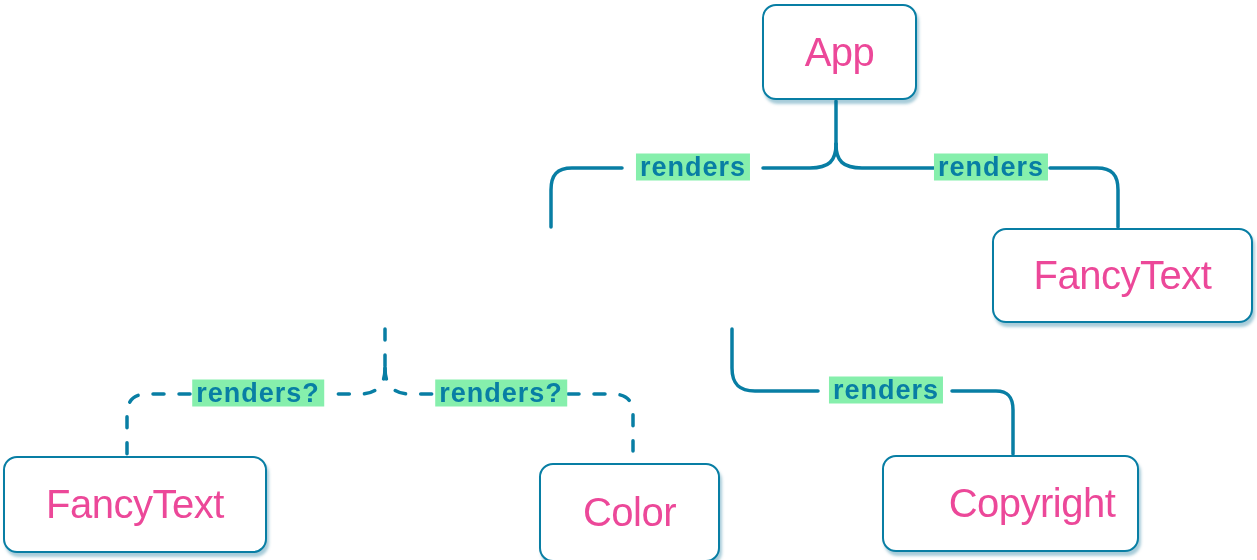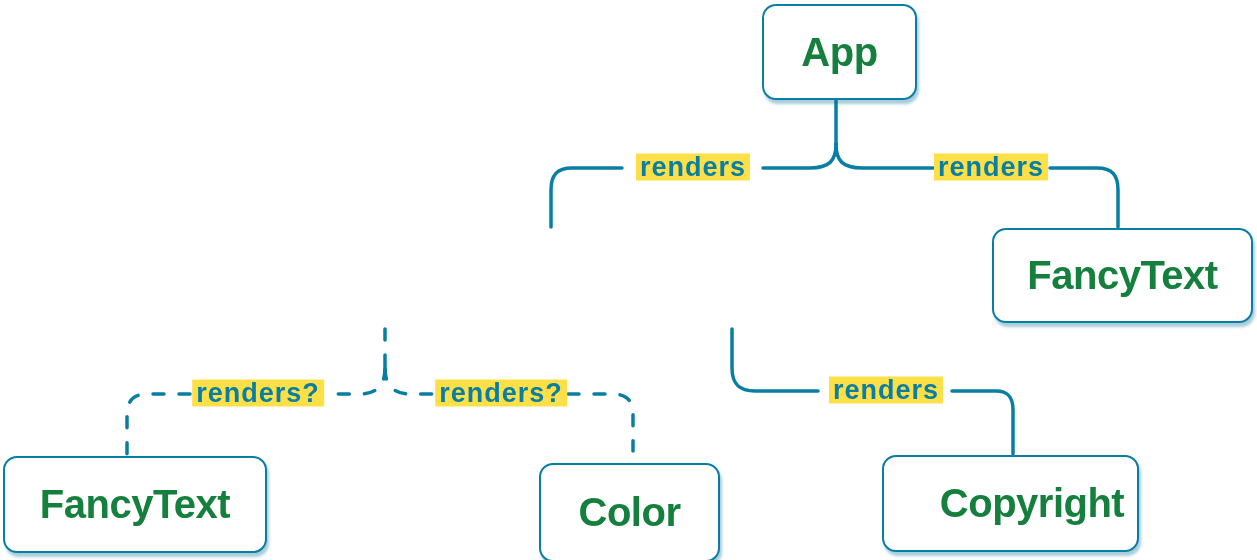--- a/index.html
+++ b/index.html
@@ -35,35 +35,35 @@
     box-sizing: border-box;
     background: #ffffff;
     border: 2.5px solid #087ea4;
     border-radius: 14px;
     box-shadow: 2px 4px 3px rgba(7, 110, 145, 0.35);
     display: flex;
     align-items: center;
     justify-content: center;
   }
   .node span {
-    color: #15803d;
+    color: #ec4899;
     font-size: 40px;
-    font-weight: 700;
+    font-weight: 400;
     letter-spacing: -0.5px;
     white-space: nowrap;
   }
   .edge-label {
     position: absolute;
     transform: translate(-50%, -50%);
     color: #087ea4;
     font-size: 27px;
     font-weight: 700;
     letter-spacing: 1px;
     white-space: nowrap;
-    background: #fde047;
+    background: #86efac;
     padding: 0 4px;
     line-height: 1;
   }
   
   .n-app        { left: 762px; top: 4px;   width: 155px; height: 96px; }
   .n-ig         { left: 335px; top: 228px; width: 458px; height: 100px; }
   .n-ft-top     { left: 992px; top: 228px; width: 261px; height: 95px; }
   .n-ft-bottom  { left: 3px;   top: 456px; width: 264px; height: 97px; }
   .n-color      { left: 539px; top: 463px; width: 181px; height: 99px; }
   .n-copyright  { left: 882px; top: 455px; width: 257px; height: 97px; padding-left: 43px; }

